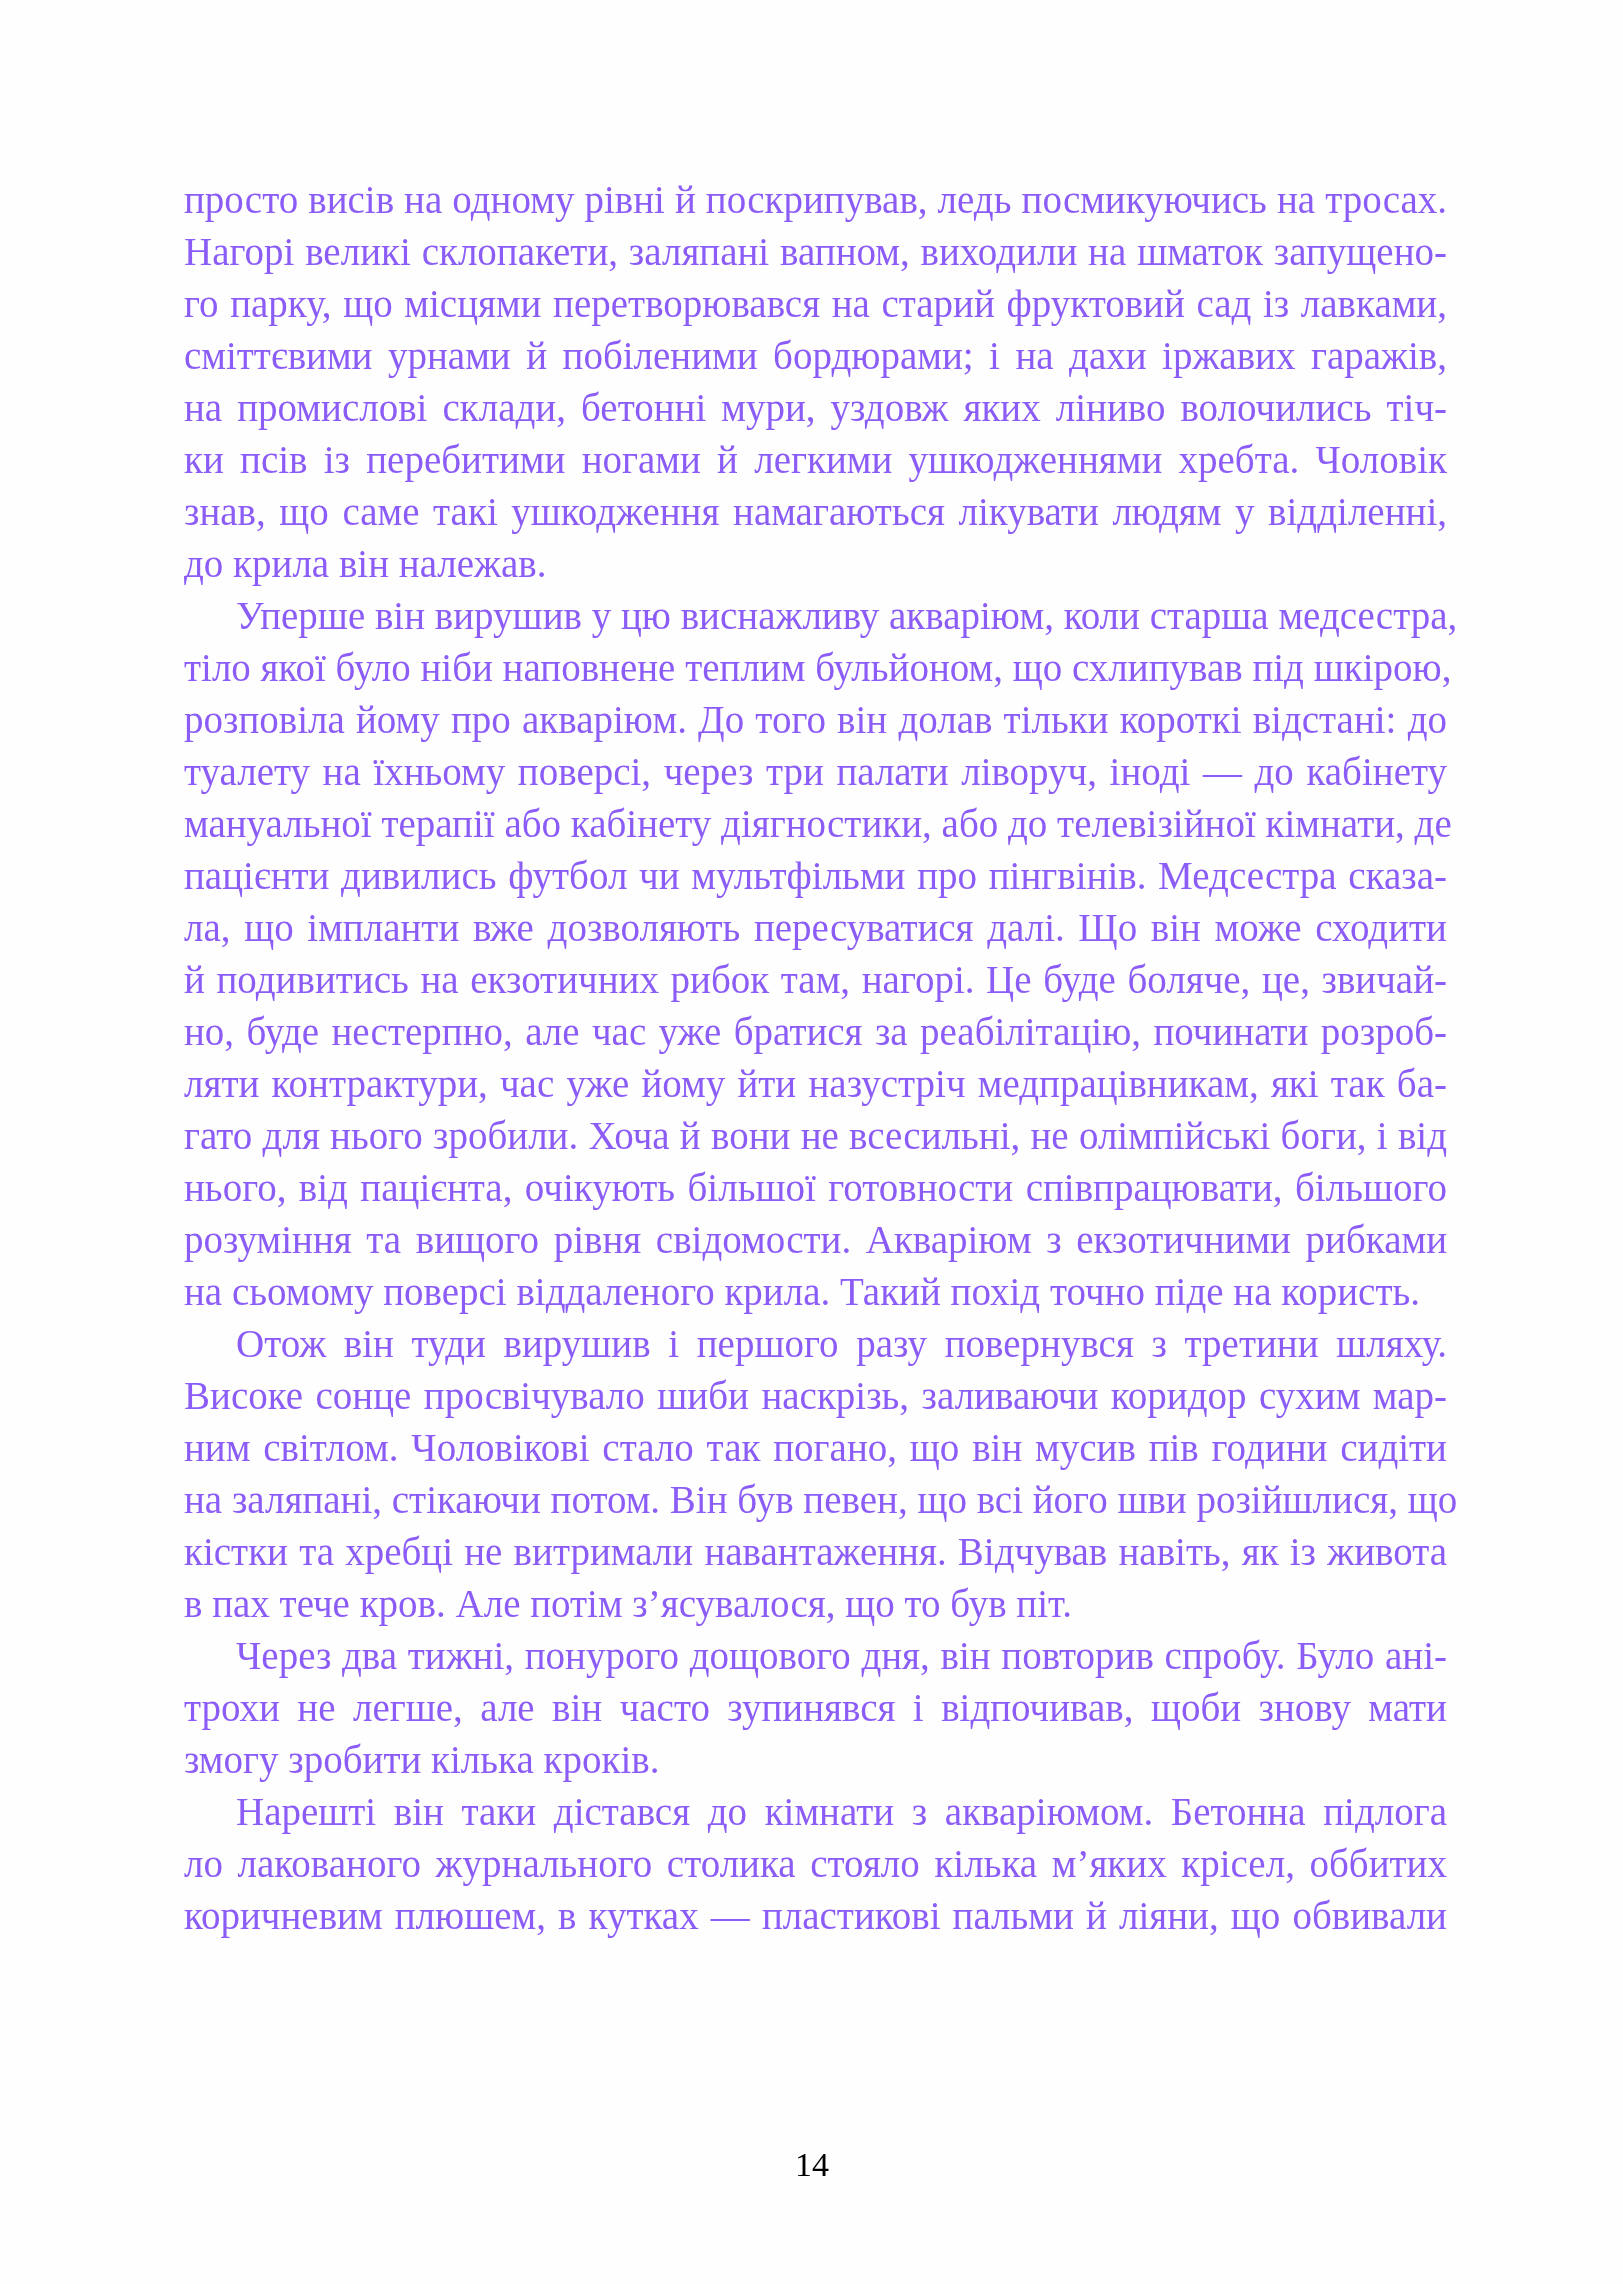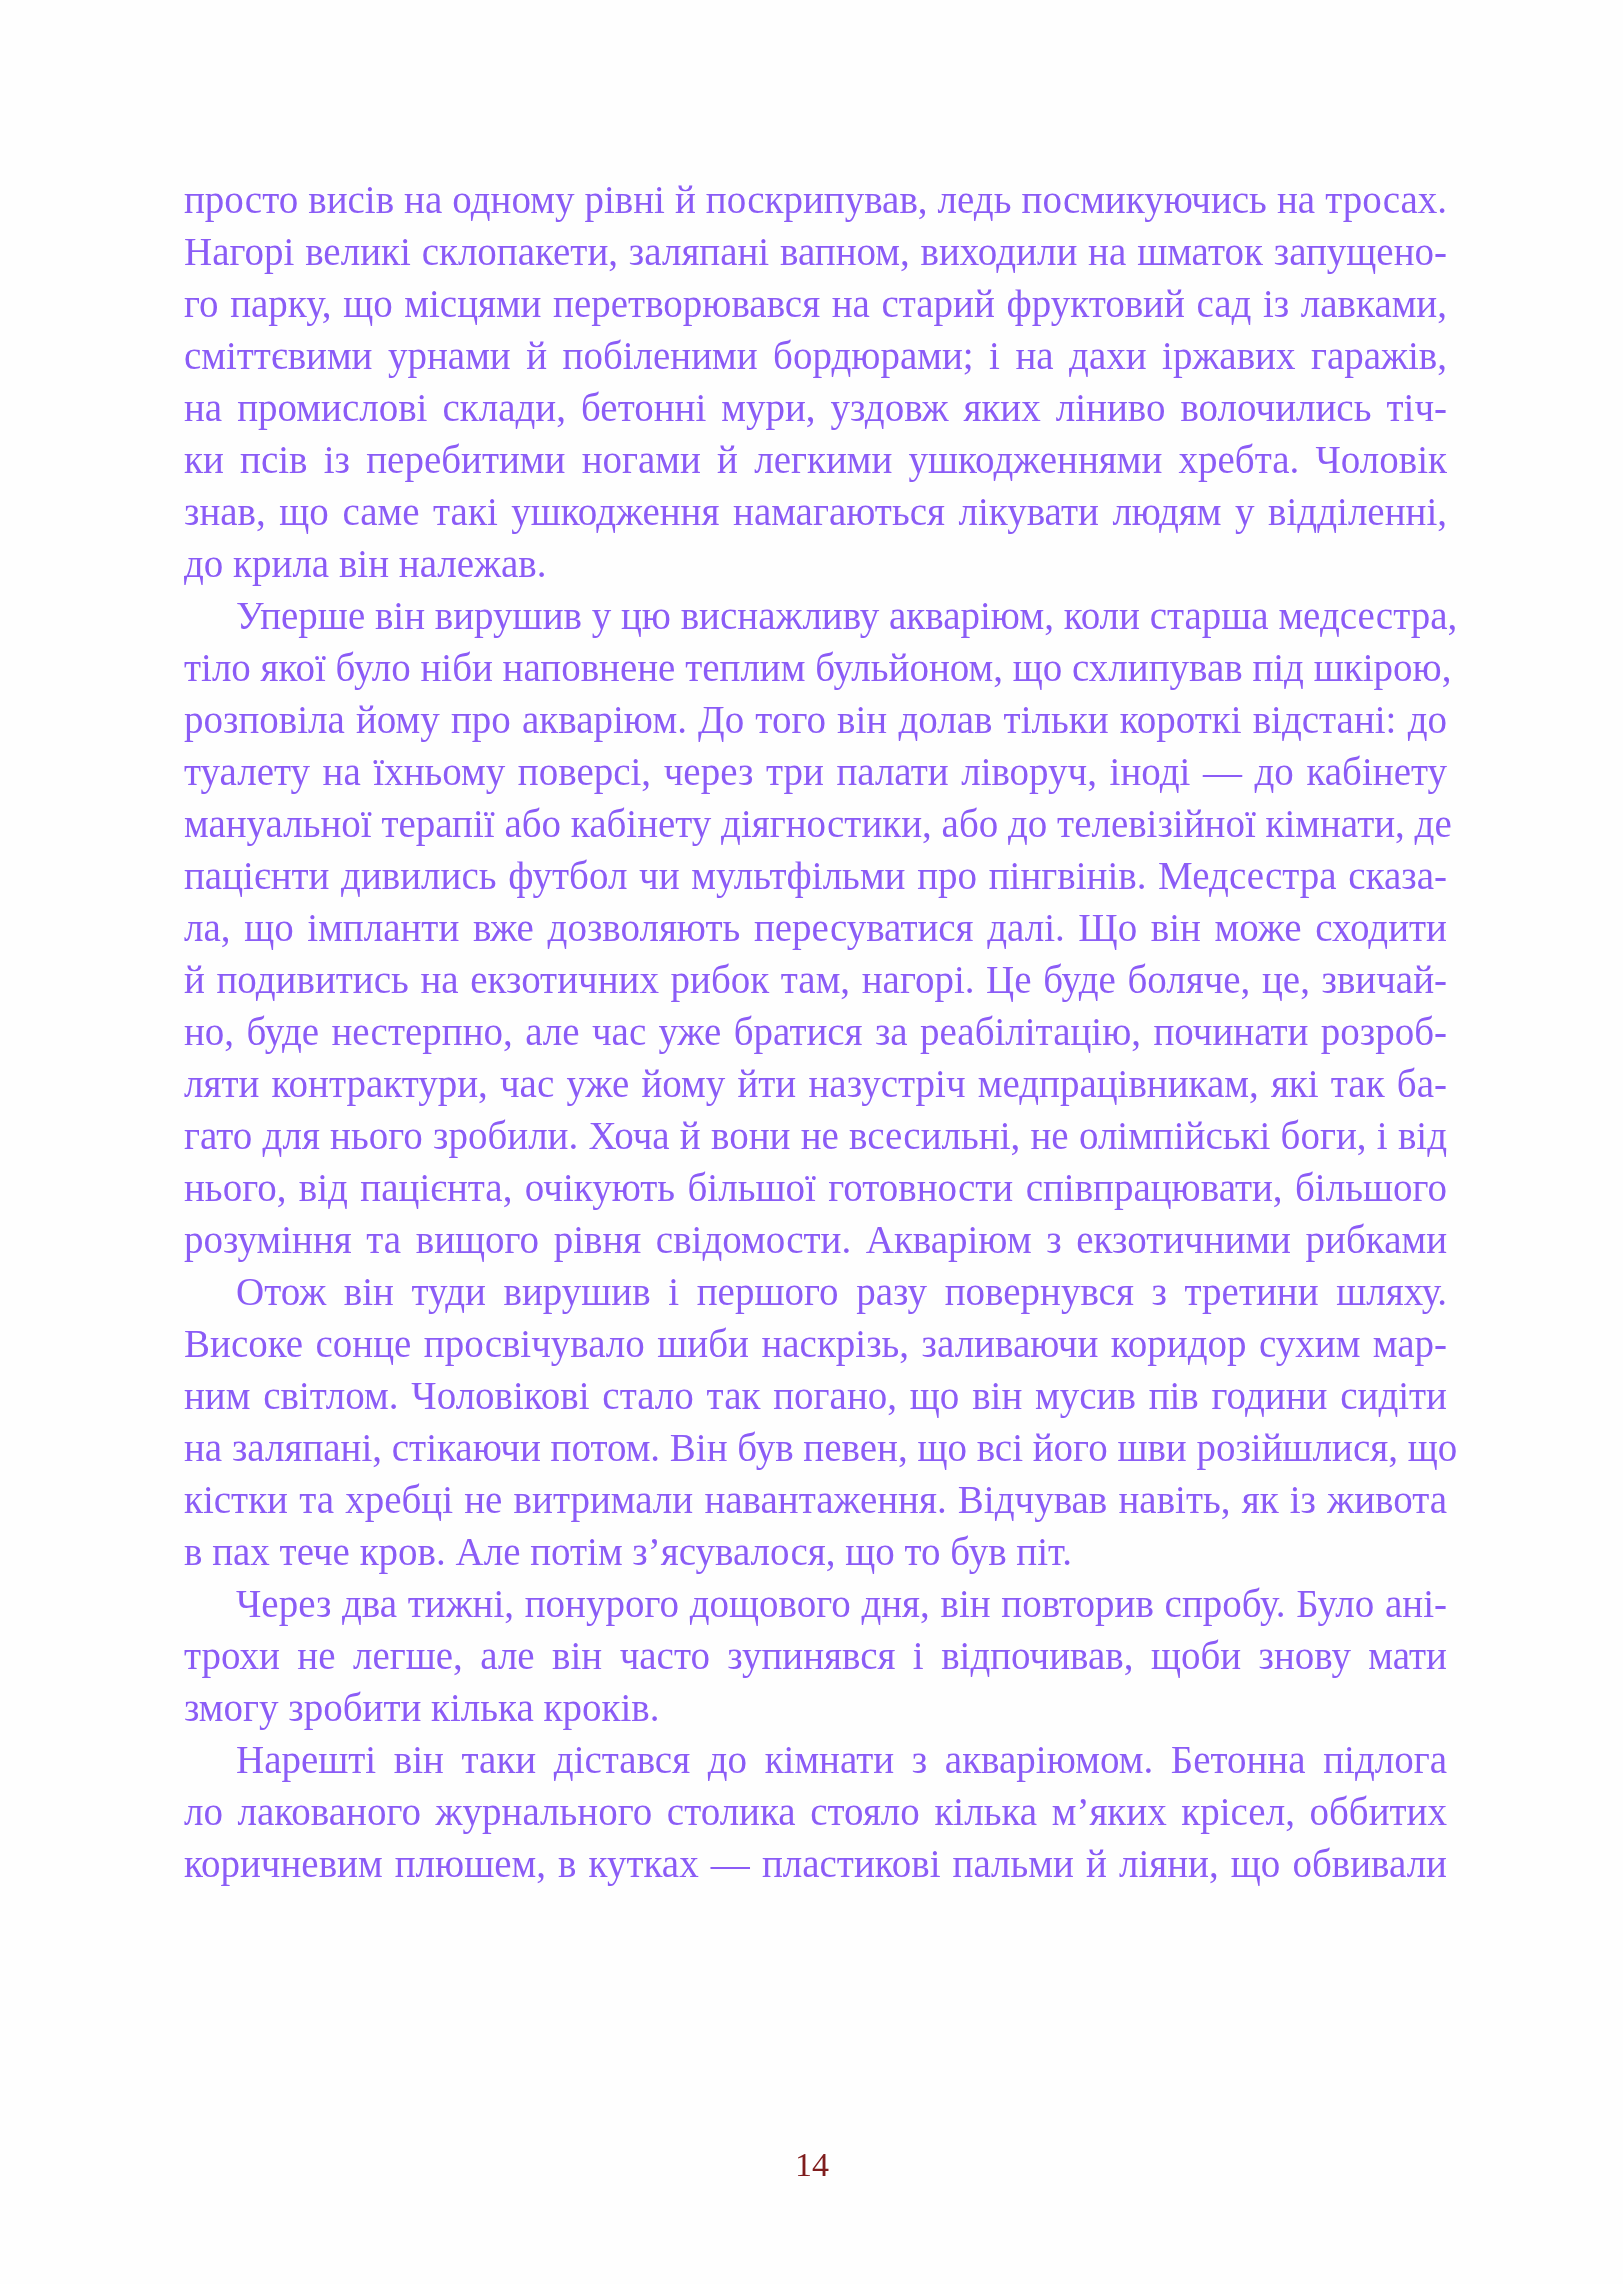--- a/index.html
+++ b/index.html
@@ -13,21 +13,21 @@
     font-size: 39px; line-height: 52px; color: #8b5cf6;
   }
   .line {
     display: block; white-space: nowrap; height: 52px;
     text-align: justify; text-align-last: justify;
   }
   .line.indent { padding-left: 52px; }
   .line.last { text-align-last: left; }
   .page-number {
     position: absolute; left: 0; width: 1624px; top: 2146px; text-align: center;
-    font-family: "Liberation Serif", "DejaVu Serif", serif; font-size: 34px; color: #7f1d1d;
+    font-family: "Liberation Serif", "DejaVu Serif", serif; font-size: 34px; color: #000000;
   }
 </style>
 </head>
 <body>
 
 <div class="page">
   <div class="text-block" id="text-block">
       <div class="paragraph">
         <span class="line">просто висів на одному рівні й поскрипував, ледь посмикуючись на тросах.</span>
         <span class="line">Нагорі великі склопакети, заляпані вапном, виходили на шматок запущено-</span>
@@ -45,20 +45,21 @@
         <span class="line">туалету на їхньому поверсі, через три палати ліворуч, іноді — до кабінету</span>
         <span class="line">мануальної терапії або кабінету діягностики, або до телевізійної кімнати, де</span>
         <span class="line">пацієнти дивились футбол чи мультфільми про пінгвінів. Медсестра сказа-</span>
         <span class="line">ла, що імпланти вже дозволяють пересуватися далі. Що він може сходити</span>
         <span class="line">й подивитись на екзотичних рибок там, нагорі. Це буде боляче, це, звичай-</span>
         <span class="line">но, буде нестерпно, але час уже братися за реабілітацію, починати розроб-</span>
         <span class="line">ляти контрактури, час уже йому йти назустріч медпрацівникам, які так ба-</span>
         <span class="line">гато для нього зробили. Хоча й вони не всесильні, не олімпійські боги, і від</span>
         <span class="line">нього, від пацієнта, очікують більшої готовности співпрацювати, більшого</span>
         <span class="line">розуміння та вищого рівня свідомости. Акваріюм з екзотичними рибками</span>
+        <span class="line last">на сьомому поверсі віддаленого крила. Такий похід точно піде на користь.</span>
       </div>
       <div class="paragraph">
         <span class="line indent">Отож він туди вирушив і першого разу повернувся з третини шляху.</span>
         <span class="line">Високе сонце просвічувало шиби наскрізь, заливаючи коридор сухим мар-</span>
         <span class="line">ним світлом. Чоловікові стало так погано, що він мусив пів години сидіти</span>
         <span class="line">на заляпані, стікаючи потом. Він був певен, що всі його шви розійшлися, що</span>
         <span class="line">кістки та хребці не витримали навантаження. Відчував навіть, як із живота</span>
         <span class="line last">в пах тече кров. Але потім з’ясувалося, що то був піт.</span>
       </div>
       <div class="paragraph">

